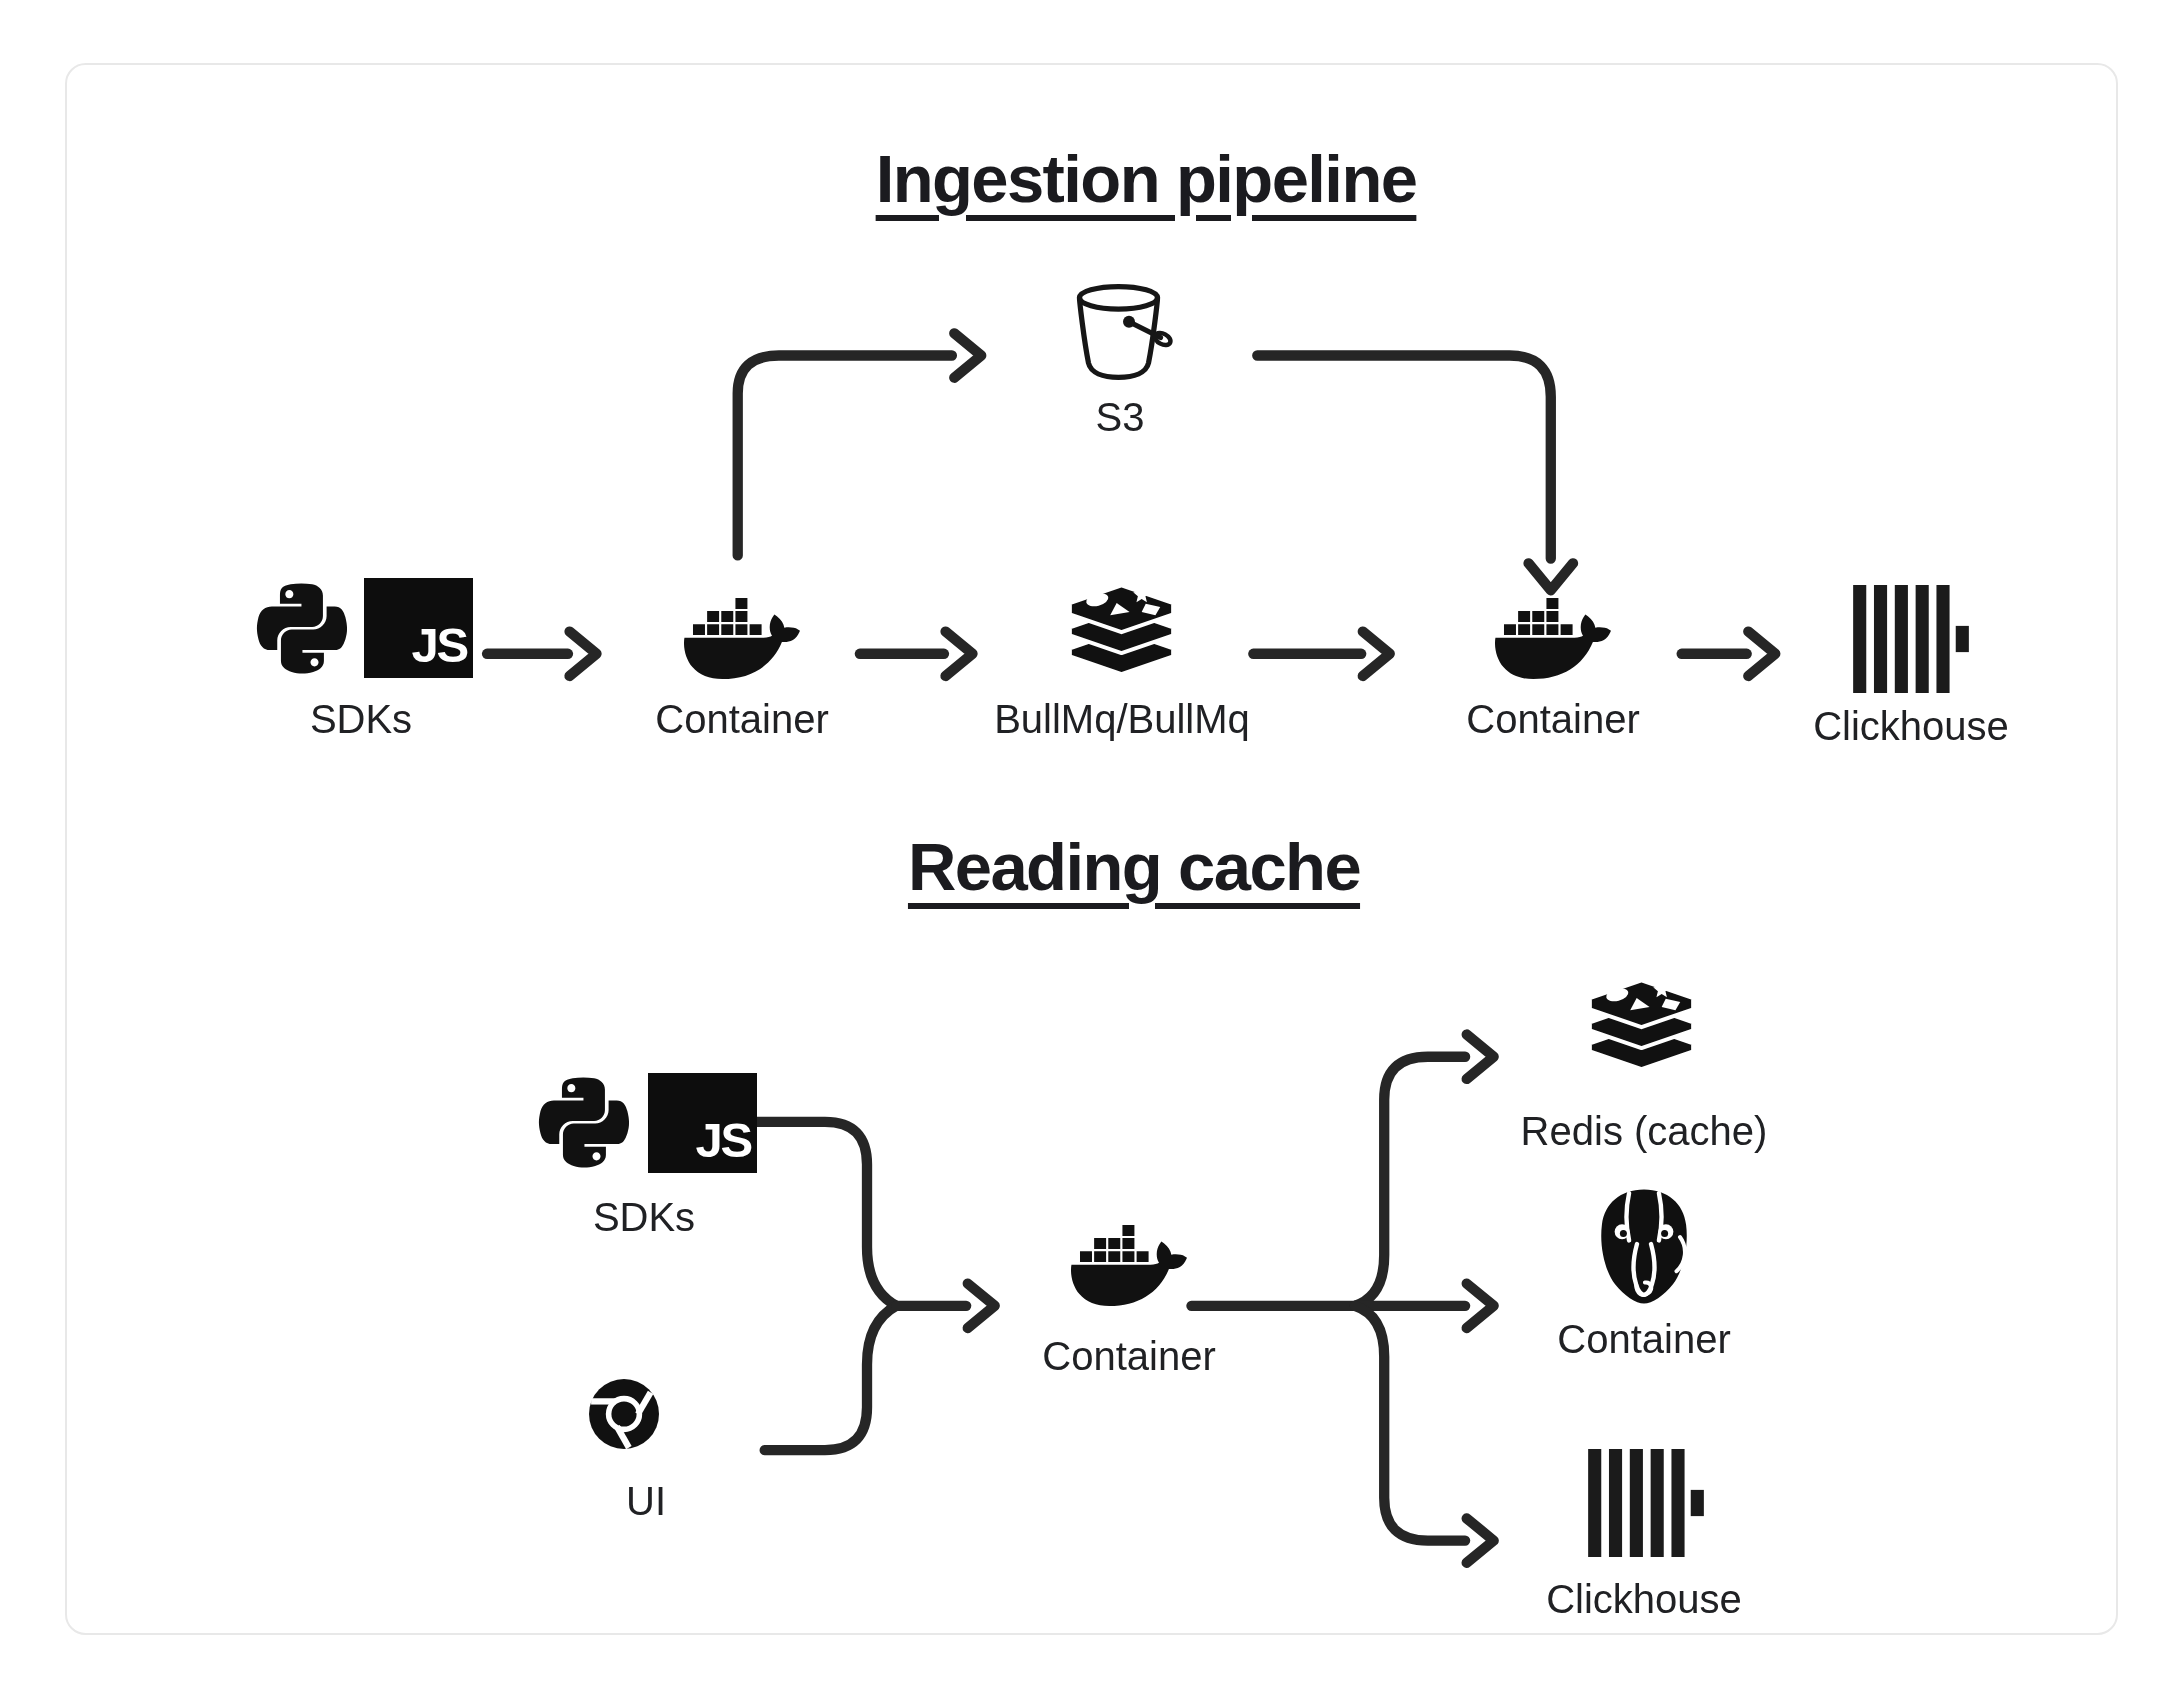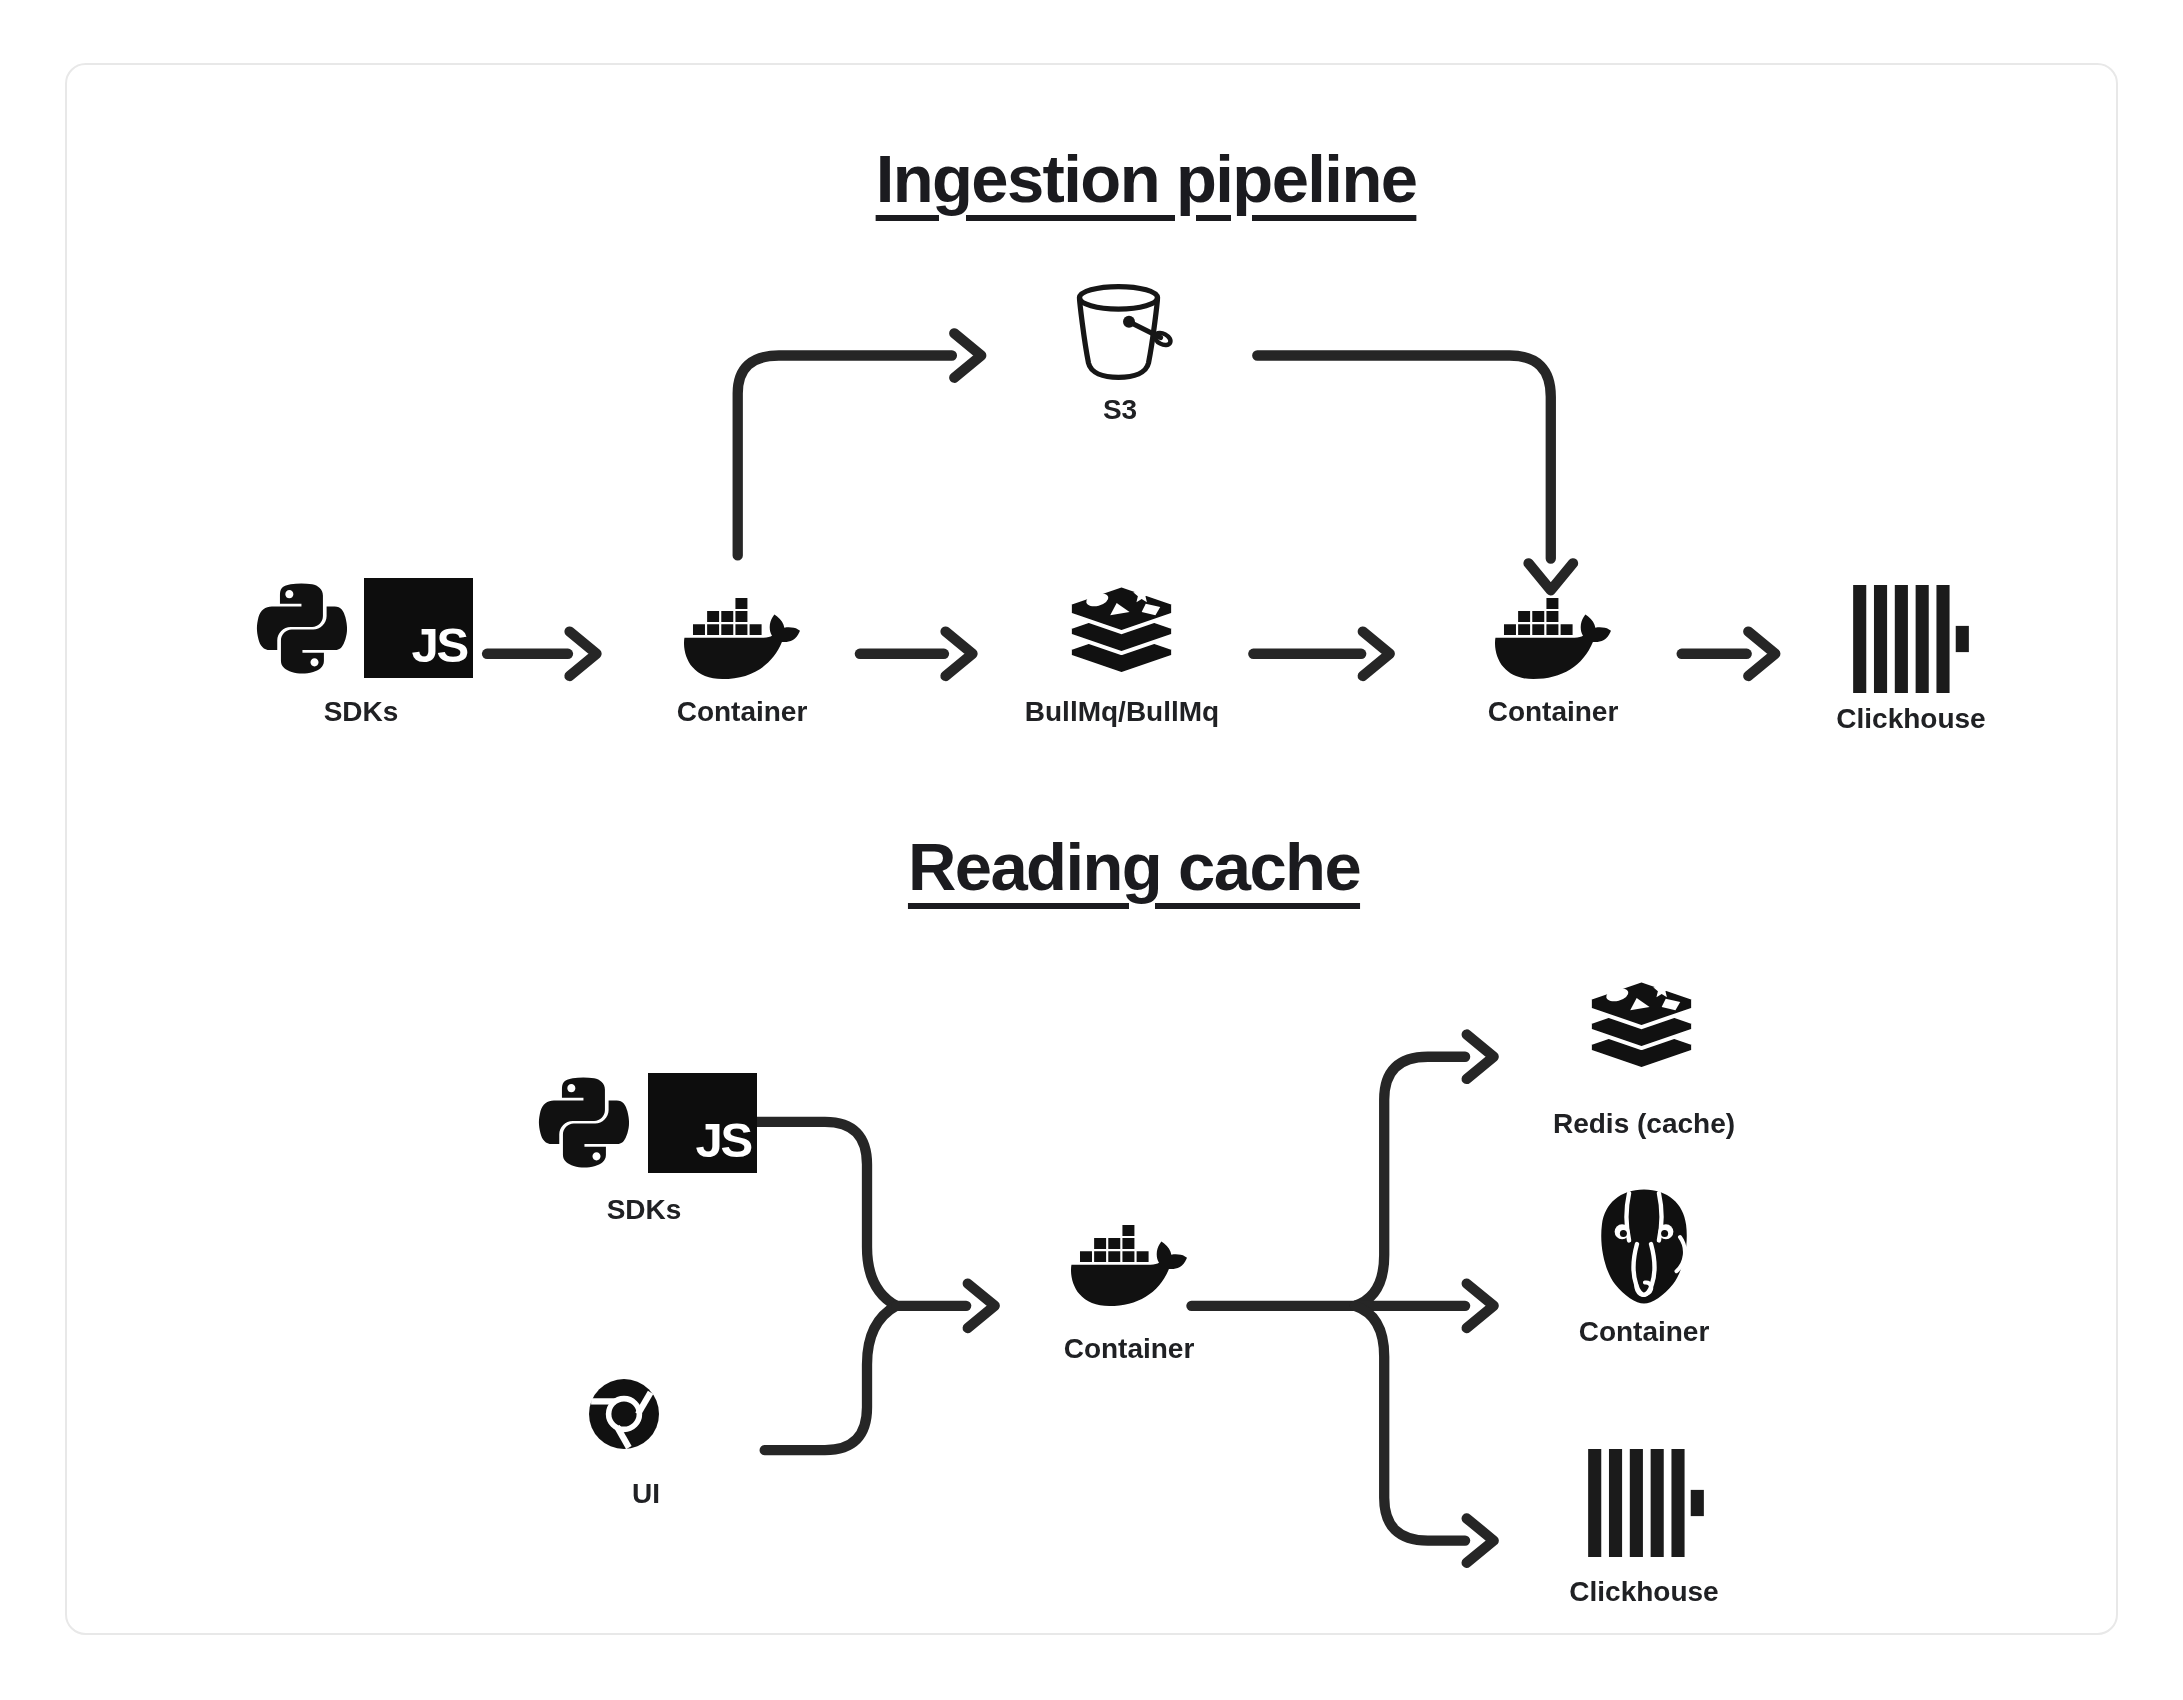--- a/index.html
+++ b/index.html
@@ -8,21 +8,21 @@
     font-family:"Liberation Sans","DejaVu Sans",sans-serif;color:#202124;
   }
   .card{
     position:absolute;left:65px;top:63px;width:2053px;height:1572px;
     border:2.4px solid #e8e8e8;border-radius:20.6px;background:#ffffff;box-sizing:border-box;
   }
   .overlay{position:absolute;left:0;top:0;width:2183px;height:1701px;z-index:1;}
   .node{position:absolute;z-index:2;}
   .label{
     position:absolute;z-index:2;transform:translateX(-50%);
-    font-size:28px;line-height:1.1;color:#202124;white-space:nowrap;font-weight:bold;
+    font-size:40px;line-height:1.1;color:#202124;white-space:nowrap;
   }
   .title{
     position:absolute;z-index:2;transform:translateX(-50%);
     font-size:67px;font-weight:700;letter-spacing:-1.6px;color:#1b1b1f;white-space:nowrap;
     text-decoration:underline;text-decoration-thickness:6.3px;text-underline-offset:12.7px;
   }
   .jsbox{
     width:109px;height:100px;background:#0d0d0d;display:flex;align-items:flex-end;justify-content:flex-end;
     box-sizing:border-box;padding:4.8px 6.3px;
   }

